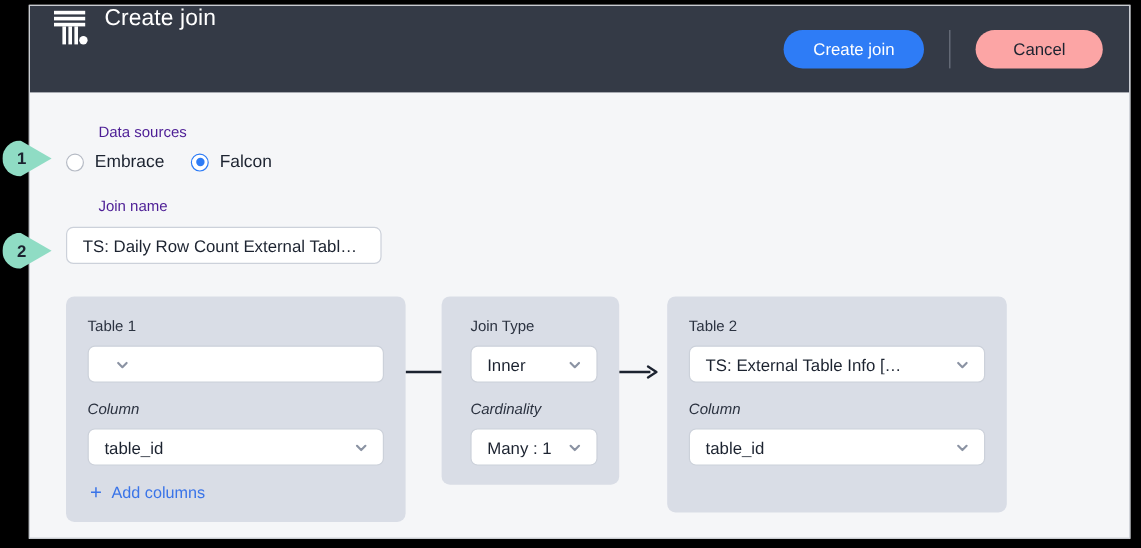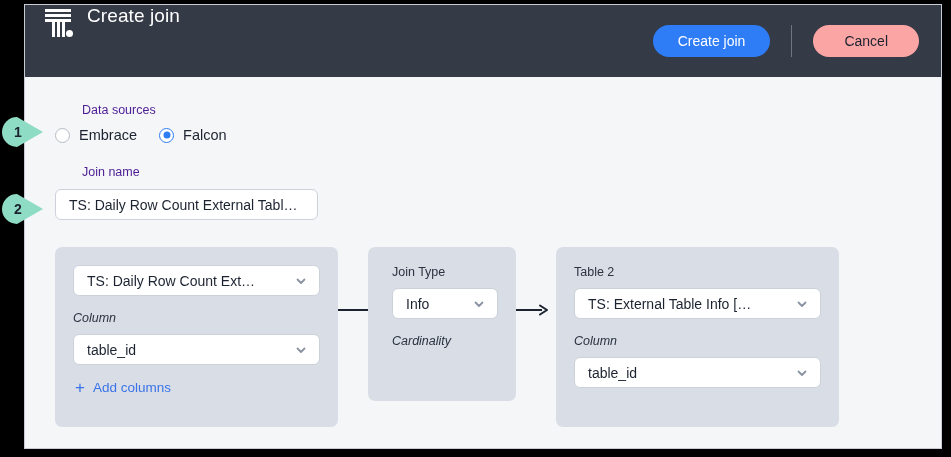--- a/index.html
+++ b/index.html
@@ -326,48 +326,54 @@
 
         <svg class="conn conn-1" viewBox="0 0 30 12" xmlns="http://www.w3.org/2000/svg">
           <line x1="0" y1="6" x2="30" y2="6" stroke="#1c2330" stroke-width="2"></line>
         </svg>
         <svg class="conn conn-2" viewBox="0 0 33 12" xmlns="http://www.w3.org/2000/svg">
           <line x1="0" y1="6" x2="26" y2="6" stroke="#1c2330" stroke-width="2"></line>
           <path d="M24 1.5 L31 6 L24 10.5" fill="none" stroke="#1c2330" stroke-width="2" stroke-linecap="round" stroke-linejoin="round"></path>
         </svg>
 
         <div class="card card-t1">
-          <div class="select">
-            <span class="val">TS: Daily Row Count Ext…</span>
+          <div class="card-label">Table 1</div>
+          <div class="select">
             <svg class="chev" width="14" height="14" viewBox="0 0 14 14" xmlns="http://www.w3.org/2000/svg">
               <path d="M3.5 5.5 L7 9 L10.5 5.5" fill="none" stroke="#8b93a3" stroke-width="1.8" stroke-linecap="round" stroke-linejoin="round"></path>
             </svg>
           </div>
           <div class="card-label second">Column</div>
           <div class="select">
             <span class="val">table_id</span>
             <svg class="chev" width="14" height="14" viewBox="0 0 14 14" xmlns="http://www.w3.org/2000/svg">
               <path d="M3.5 5.5 L7 9 L10.5 5.5" fill="none" stroke="#8b93a3" stroke-width="1.8" stroke-linecap="round" stroke-linejoin="round"></path>
             </svg>
           </div>
           <div class="addcols">
             <span class="plus">+</span>
             <span>Add columns</span>
           </div>
         </div>
 
         <div class="card card-jt">
           <div class="card-label">Join Type</div>
           <div class="select">
-            <span class="val">Info</span>
+            <span class="val">Inner</span>
             <svg class="chev" width="14" height="14" viewBox="0 0 14 14" xmlns="http://www.w3.org/2000/svg">
               <path d="M3.5 5.5 L7 9 L10.5 5.5" fill="none" stroke="#8b93a3" stroke-width="1.8" stroke-linecap="round" stroke-linejoin="round"></path>
             </svg>
           </div>
           <div class="card-label second">Cardinality</div>
+          <div class="select">
+            <span class="val">Many : 1</span>
+            <svg class="chev" width="14" height="14" viewBox="0 0 14 14" xmlns="http://www.w3.org/2000/svg">
+              <path d="M3.5 5.5 L7 9 L10.5 5.5" fill="none" stroke="#8b93a3" stroke-width="1.8" stroke-linecap="round" stroke-linejoin="round"></path>
+            </svg>
+          </div>
         </div>
 
         <div class="card card-t2">
           <div class="card-label">Table 2</div>
           <div class="select">
             <span class="val">TS: External Table Info […</span>
             <svg class="chev" width="14" height="14" viewBox="0 0 14 14" xmlns="http://www.w3.org/2000/svg">
               <path d="M3.5 5.5 L7 9 L10.5 5.5" fill="none" stroke="#8b93a3" stroke-width="1.8" stroke-linecap="round" stroke-linejoin="round"></path>
             </svg>
           </div>

